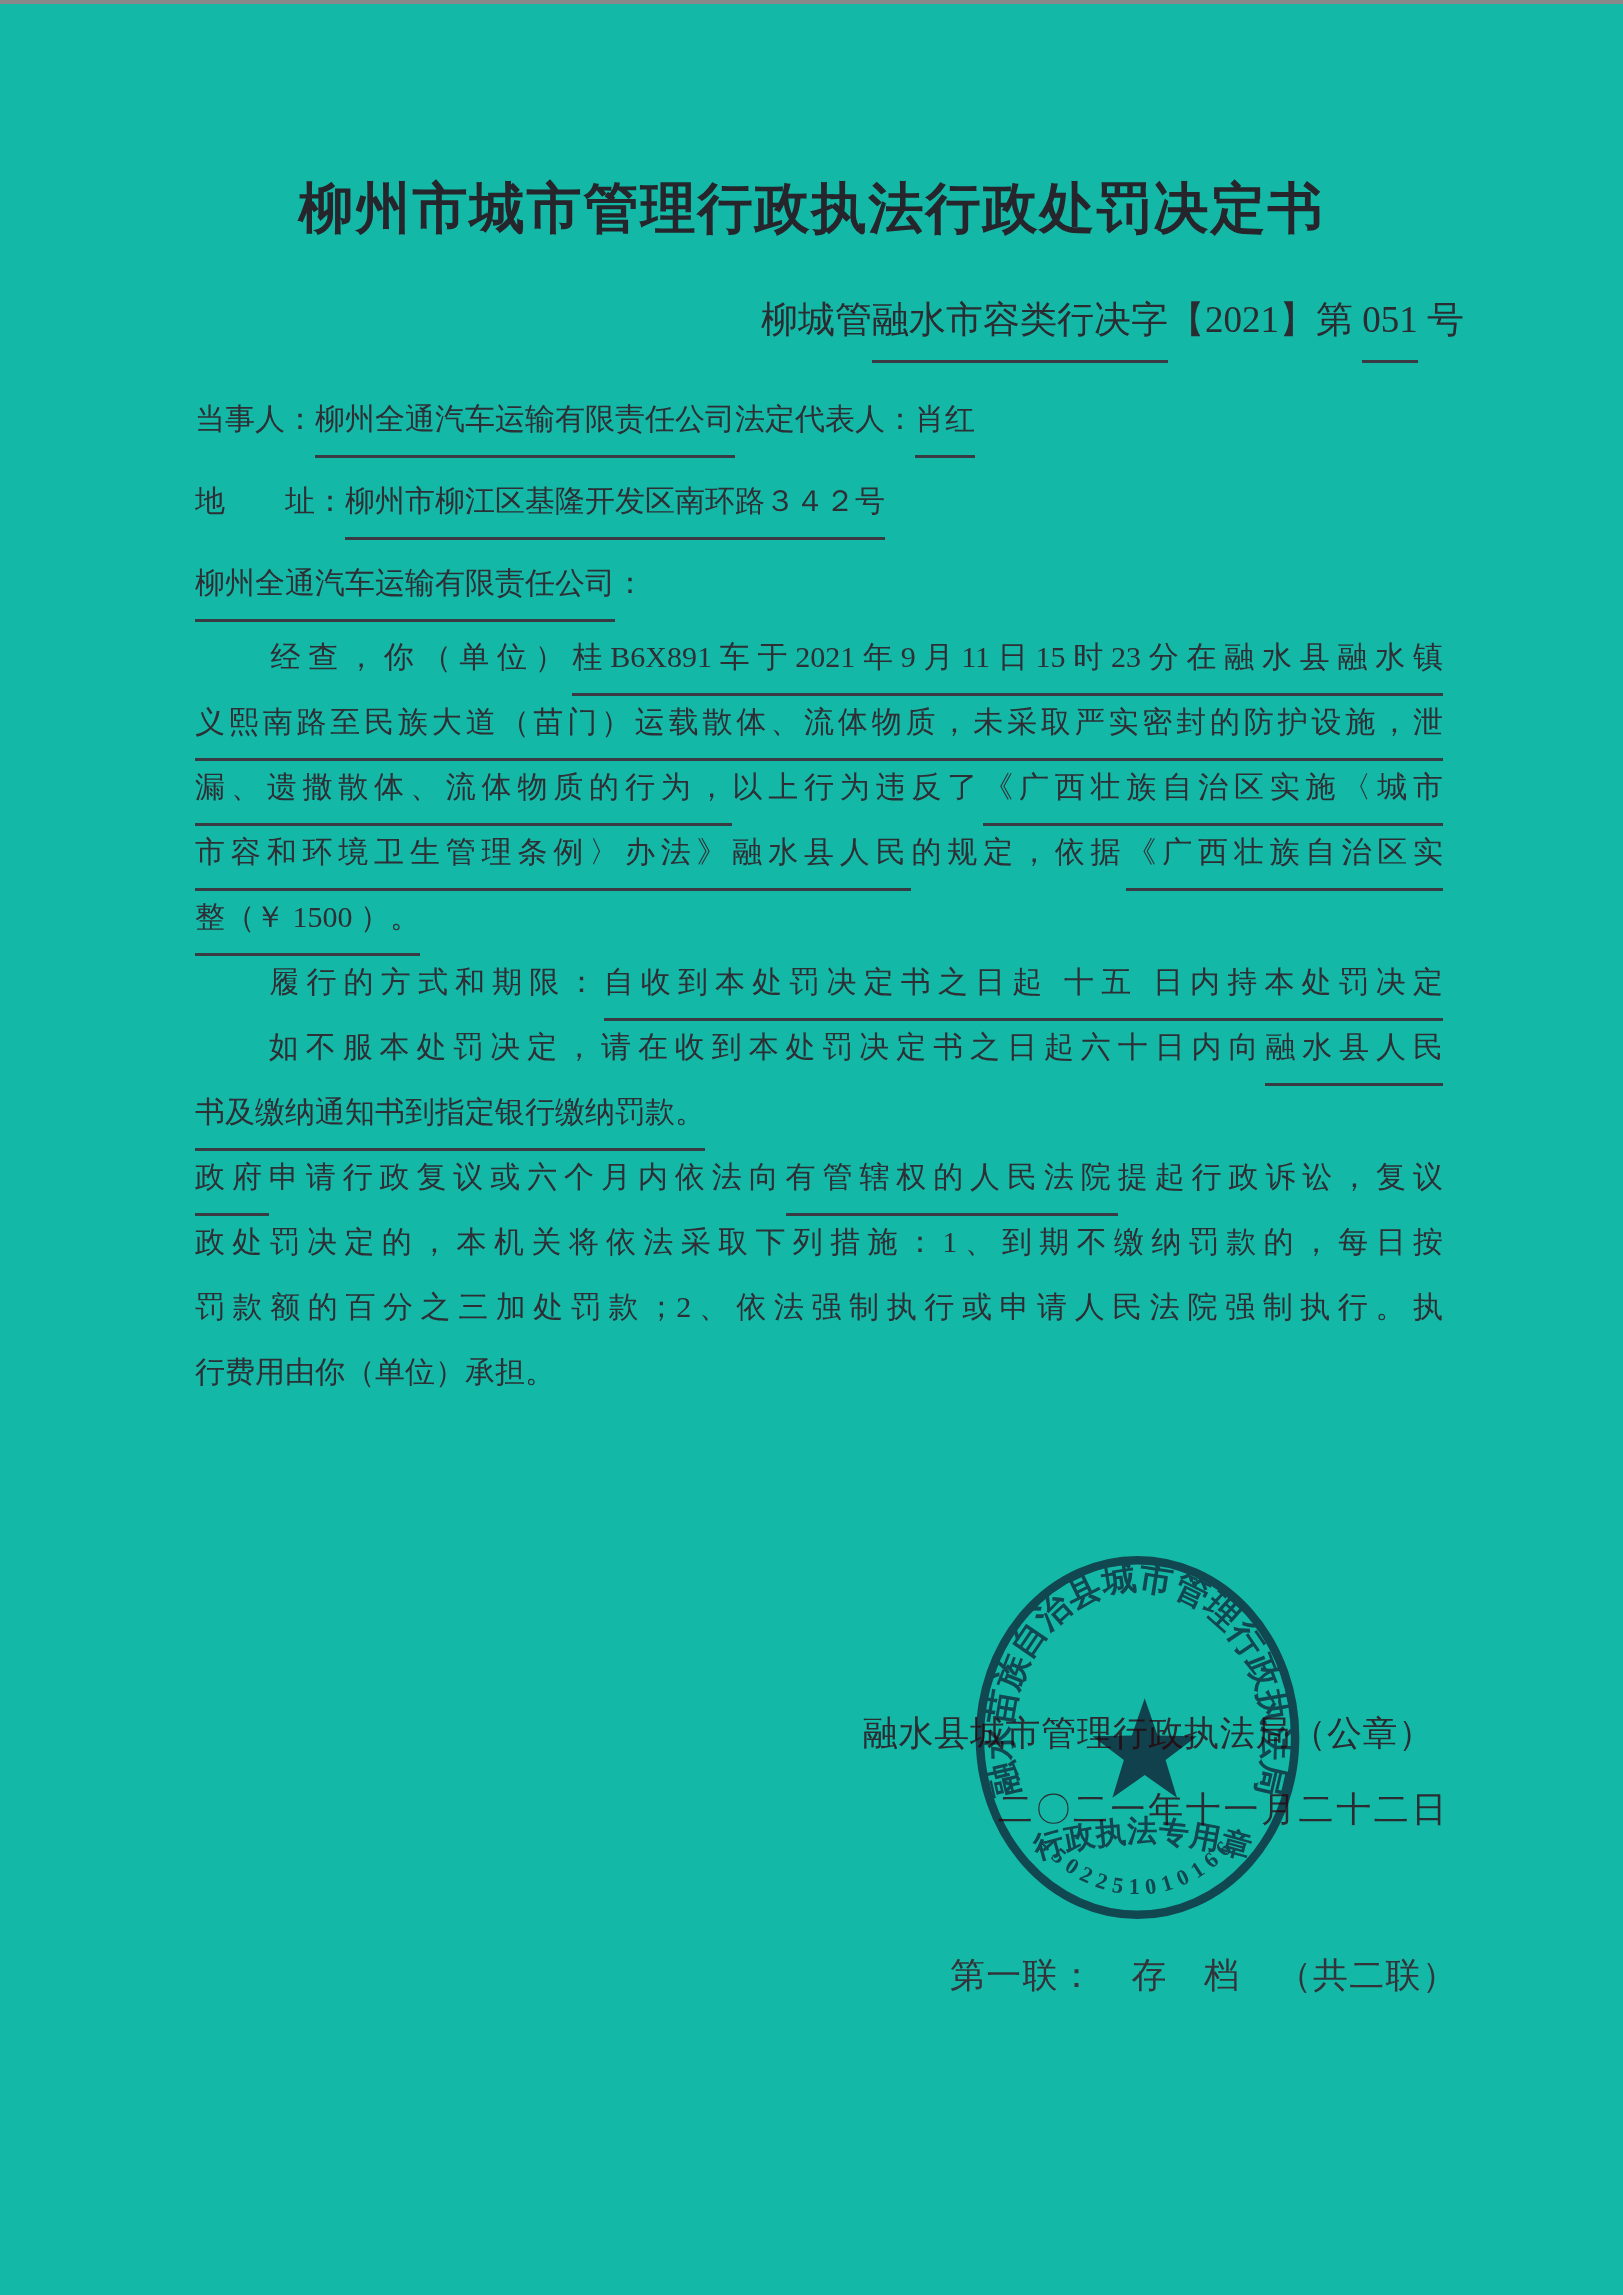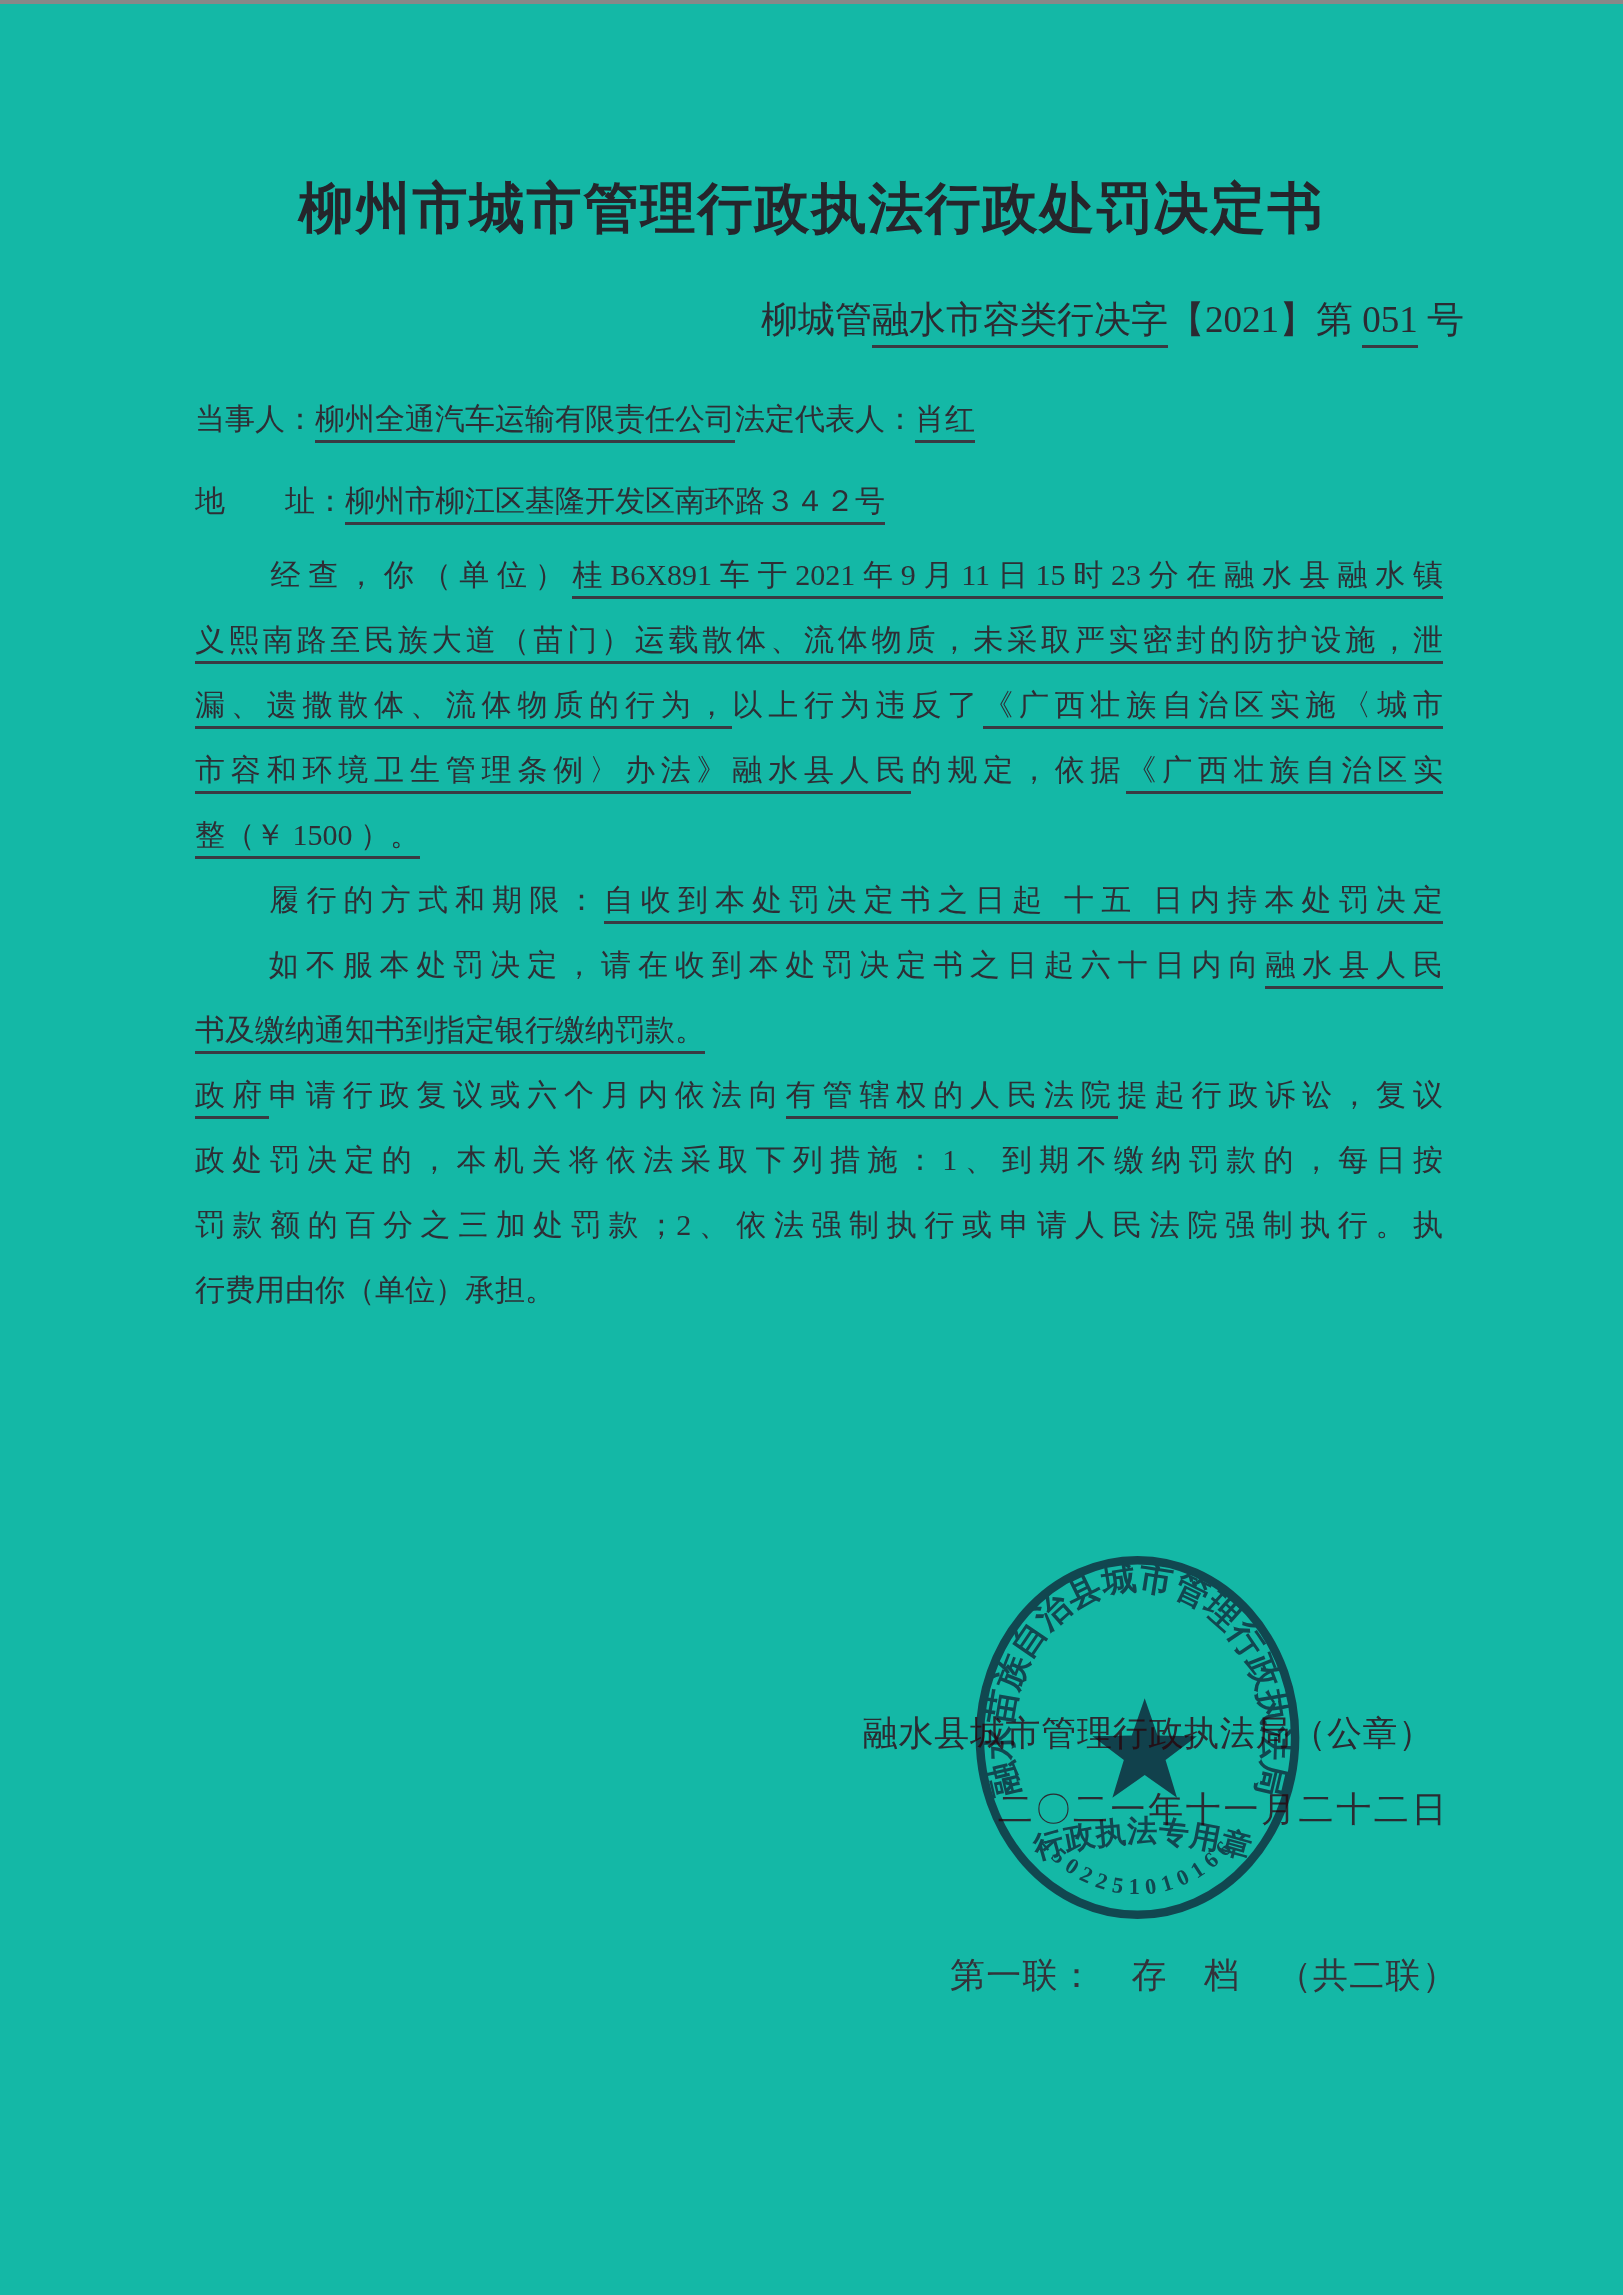--- a/index.html
+++ b/index.html
@@ -40,21 +40,21 @@
     width: 1248px;
     font-size: 30px;
     color: #2e2e35;
   }
   .line { white-space: normal; overflow: visible; }
   .line.label { line-height: 82px; height: 82px; }
   .line.body  { line-height: 65px; height: 65px; }
   .line.full  { text-align: justify; text-align-last: justify; }
   .u {
     border-bottom: 3.9px solid #3a3a42;
-    padding-bottom: 5px;
+    padding-bottom: 20px;
   }
   .agency-line {
     position: absolute;
     top: 1706px;
     right: 189px;
     font-size: 35px;
     letter-spacing: 0.7px;
     white-space: nowrap;
     color: #2b2b32;
   }
@@ -92,20 +92,21 @@
 
 <div class="page">
 
   <div class="doc-title">柳州市城市管理行政执法行政处罚决定书</div>
 
   <div class="doc-number"><span>柳城管</span><span class="u">融水市容类行决字</span><span>【2021】第 </span><span class="u">051</span><span> 号</span></div>
 
   <div class="body-block">
       <div class="line label"><span>当事人：</span><span class="u">柳州全通汽车运输有限责任公司</span><span>法定代表人：</span><span class="u">肖红</span></div>
       <div class="line label"><span>地　　址：</span><span class="u">柳州市柳江区基隆开发区南环路３４２号</span></div>
+      <div class="line label"><span class="u">柳州全通汽车运输有限责任公司</span><span>：</span></div>
       <div class="line body full"><span>　　经查，你（单位）</span><span class="u">桂B6X891车于2021年9月11日15时23分在融水县融水镇</span></div>
       <div class="line body full"><span class="u">义熙南路至民族大道（苗门）运载散体、流体物质，未采取严实密封的防护设施，泄</span></div>
       <div class="line body full"><span class="u">漏、遗撒散体、流体物质的行为，</span><span>以上行为违反了</span><span class="u">《广西壮族自治区实施〈城市</span></div>
       <div class="line body full"><span class="u">市容和环境卫生管理条例〉办法》融水县人民</span><span>的规定，依据</span><span class="u">《广西壮族自治区实</span></div>
       <div class="line body"><span class="u">整（￥ 1500 ）。</span></div>
       <div class="line body full"><span>　　履行的方式和期限：</span><span class="u">自收到本处罚决定书之日起 十五 日内持本处罚决定</span></div>
       <div class="line body full"><span>　　如不服本处罚决定，请在收到本处罚决定书之日起六十日内向</span><span class="u">融水县人民</span></div>
       <div class="line body"><span class="u">书及缴纳通知书到指定银行缴纳罚款。</span></div>
       <div class="line body full"><span class="u">政府</span><span>申请行政复议或六个月内依法向</span><span class="u">有管辖权的人民法院</span><span>提起行政诉讼，复议</span></div>
       <div class="line body full"><span>政处罚决定的，本机关将依法采取下列措施：1、到期不缴纳罚款的，每日按</span></div>

